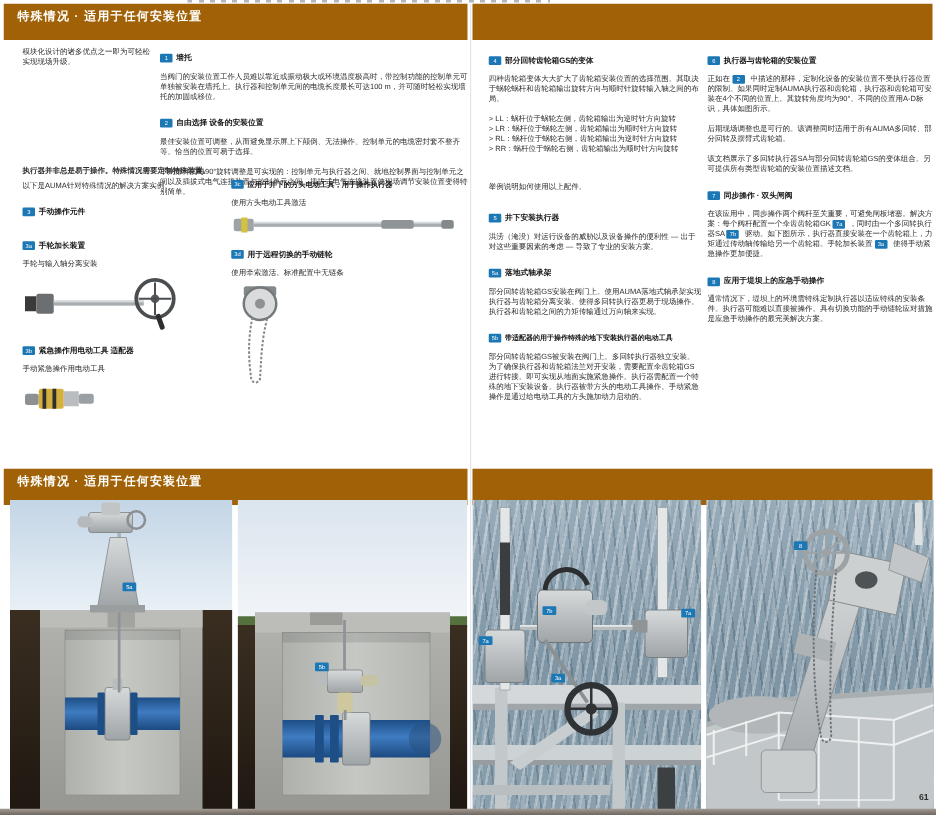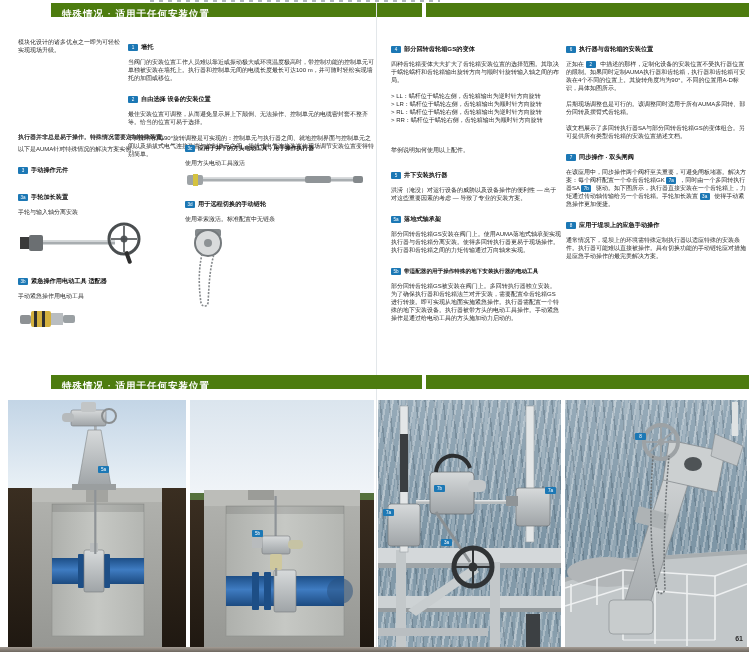--- a/index.html
+++ b/index.html
@@ -1,20 +1,20 @@
 <!DOCTYPE html>
 <html><head>
 <meta charset="utf-8">
 <style>
   html,body{margin:0;padding:0;background:#fff;}
   #spread{position:relative;width:749px;height:652px;background:#fff;overflow:hidden;
     font-family:"Liberation Sans","DejaVu Sans",sans-serif;}
   .top-remnant{position:absolute;left:150px;top:0;width:290px;height:2px;
     background:repeating-linear-gradient(90deg,#7b8794 0 4px,transparent 4px 9px);opacity:.6;}
-  .hdr{position:absolute;height:14px;background:#4d7c0f;margin-left:48px;}
+  .hdr{position:absolute;height:29px;background:#a16207;}
   .hdr .t{color:#fff;font-size:9.5px;font-weight:bold;letter-spacing:1px;line-height:21px;padding-left:11px;}
   .gutter{position:absolute;left:376px;top:3px;width:1px;height:645px;background:#e3e7ea;}
   .bottom-strip{position:absolute;left:0;top:647px;width:749px;height:5px;
     background:linear-gradient(180deg,#a39b93,#6e675f);}
   
   .col{position:absolute;}
   .body{font-size:6px;line-height:8px;color:#2b2b2b;margin:0 0 8px 0;}
   .note{font-size:6px;line-height:8px;color:#2b2b2b;font-weight:bold;margin:0 0 4px 0;}
   .sec-h{margin:0 0 2px 0;white-space:nowrap;}
   .sec-h .st{font-size:6.2px;font-weight:bold;color:#151515;vertical-align:middle;white-space:normal;}

